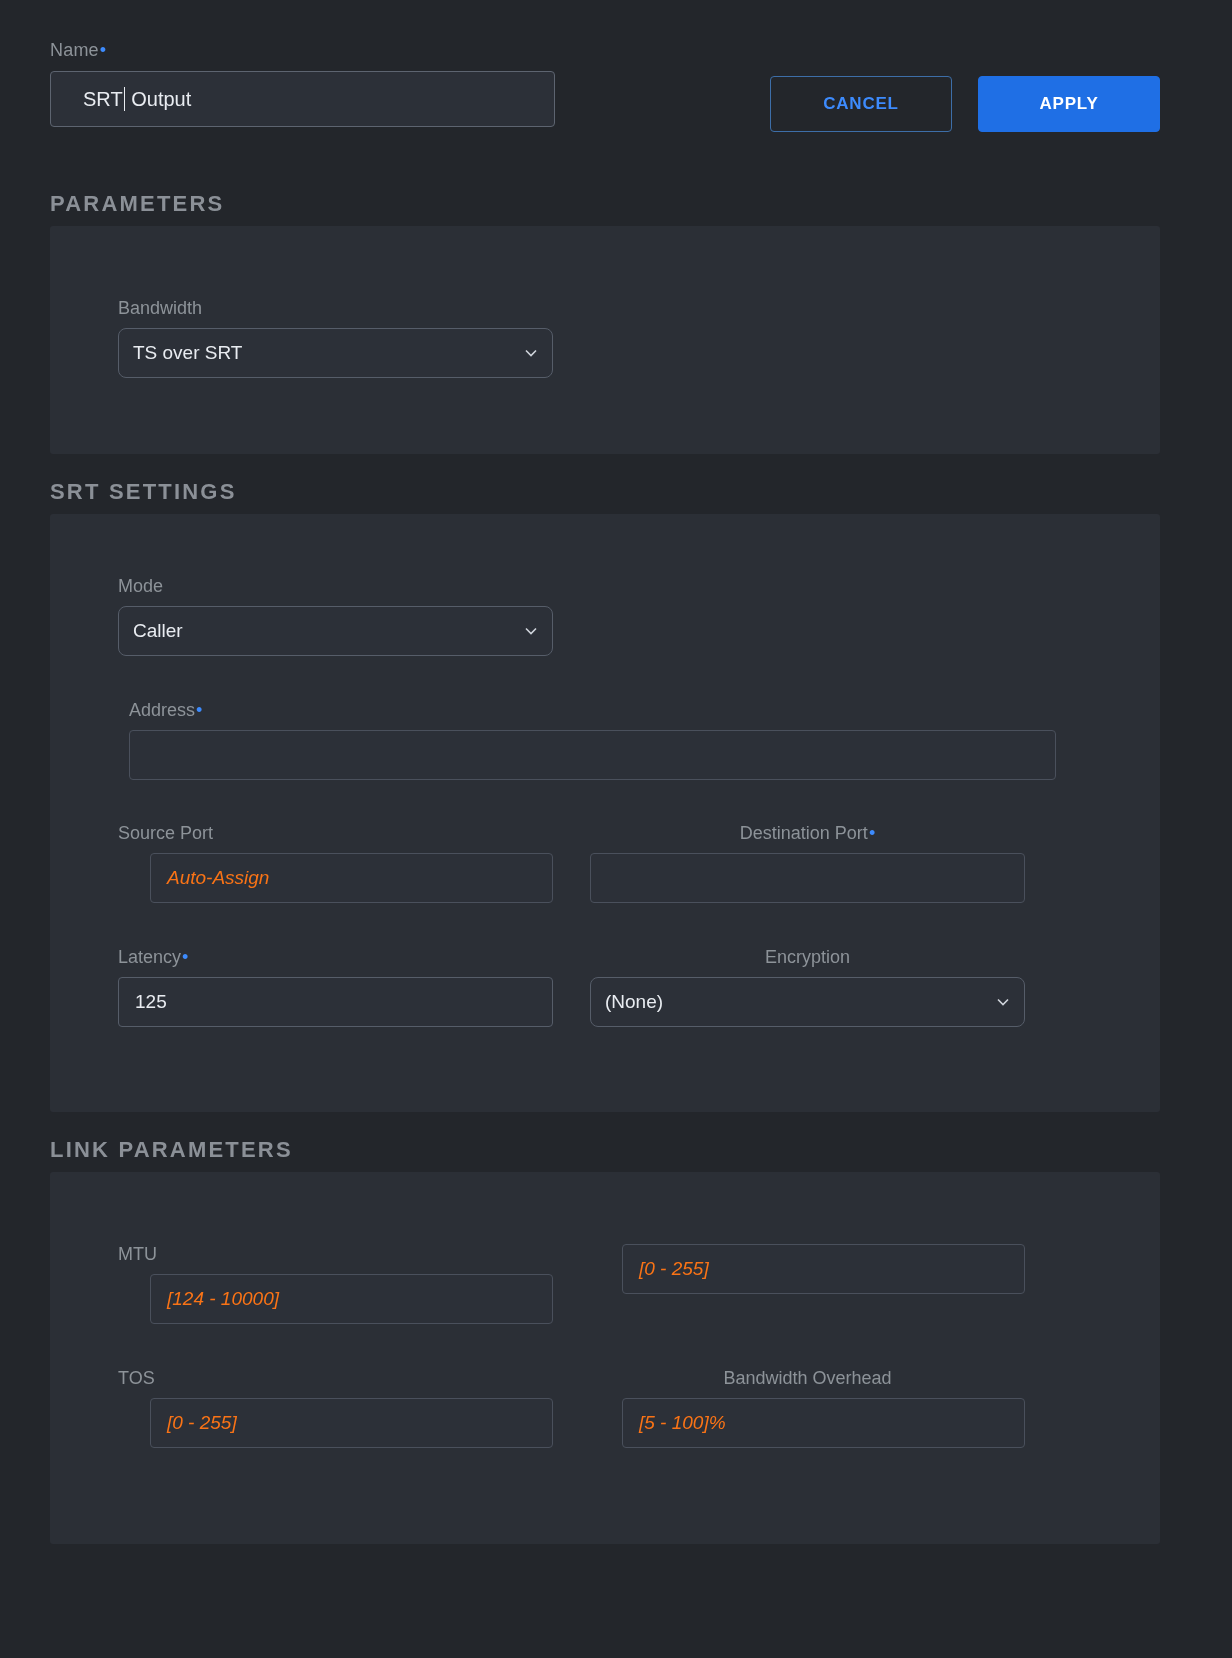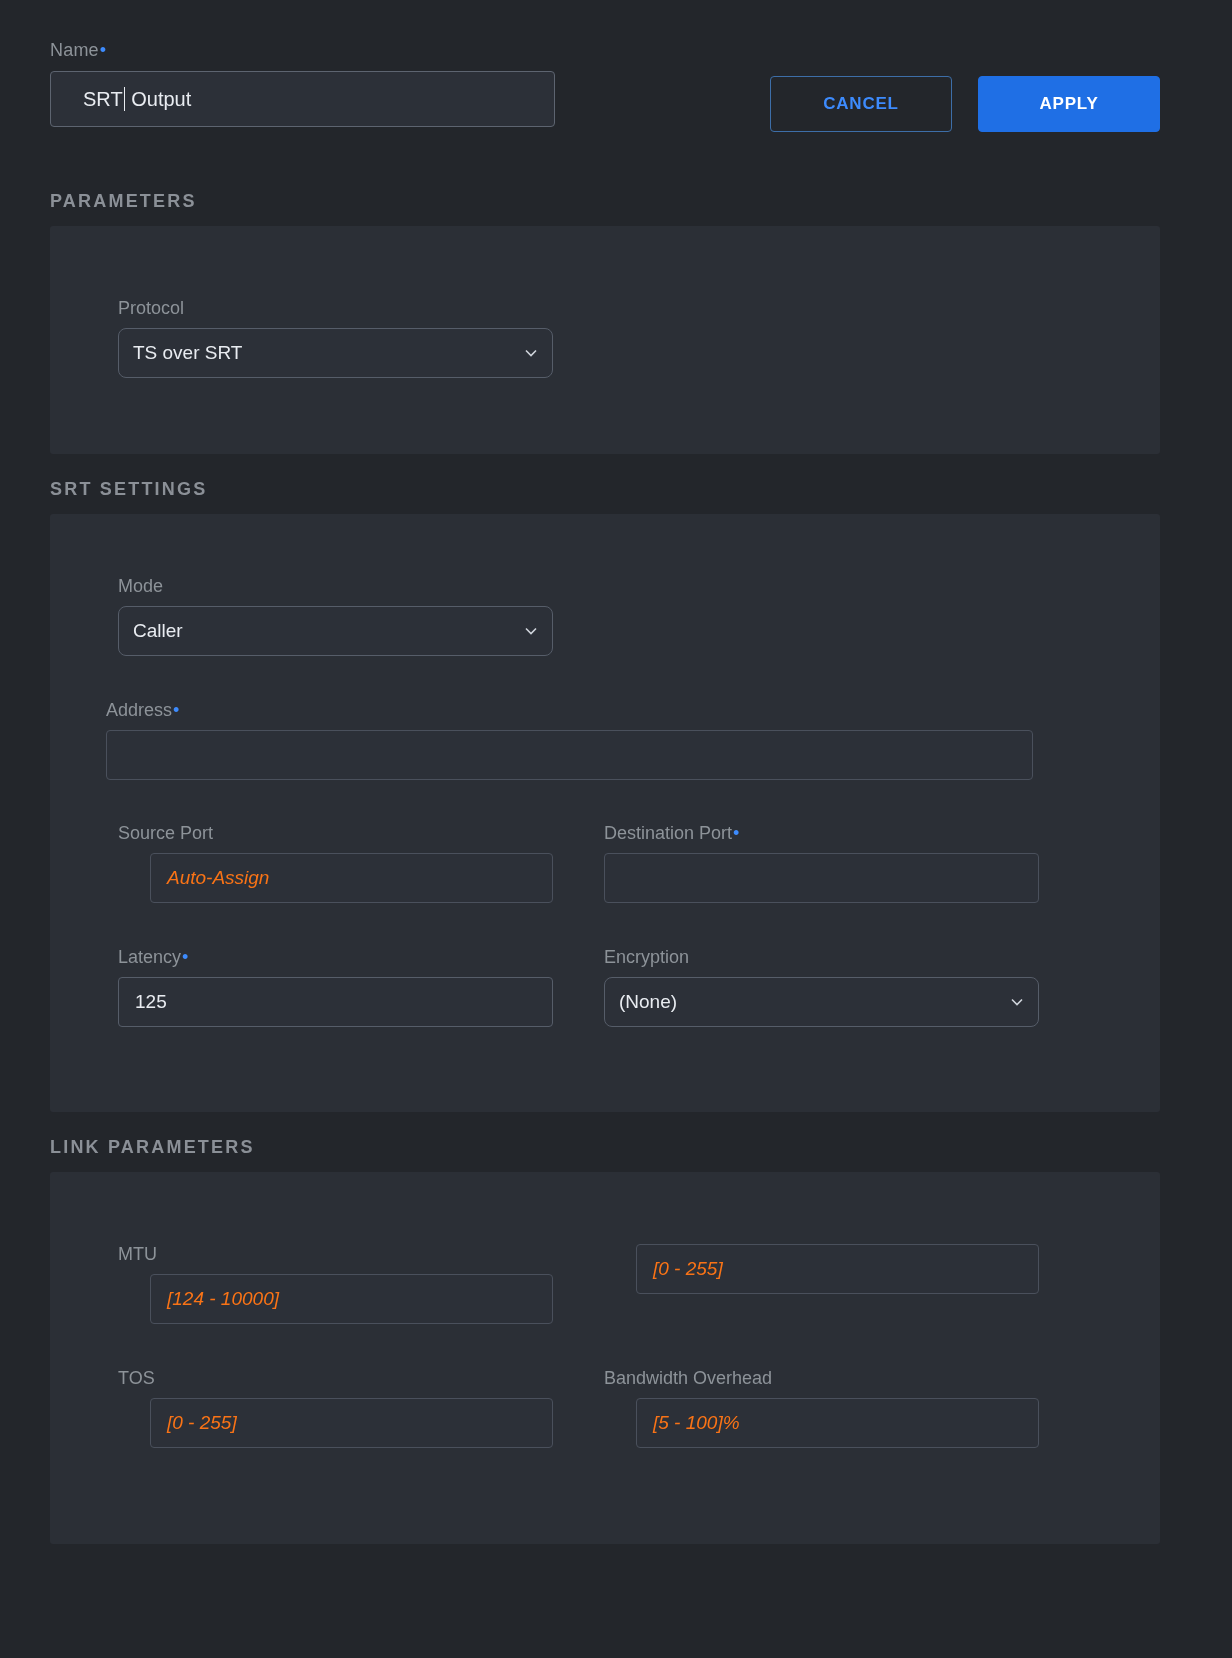--- a/index.html
+++ b/index.html
@@ -98,36 +98,36 @@
   }
   .btn-apply {
     background: #1f6fe5;
     border: 1px solid #1f6fe5;
     color: #ffffff;
   }
 
   
   .section-title {
     color: #8b9097;
-    font-size: 18px;
+    font-size: 22px;
     letter-spacing: 2.2px;
     font-weight: bold;
   }
   .panel {
     background: #2b2f36;
     border-radius: 3px;
     position: absolute;
     left: 50px;
     width: 1110px;
   }
   .grid2 {
     position: relative;
   }
   .col-left { position: absolute; left: 68px; width: 435px; }
-  .col-right { position: absolute; left: 554px; width: 435px; }
+  .col-right { position: absolute; left: 540px; width: 435px; text-align: center; }
 
   .select-box {
     height: 50px;
     background: #2c3038;
     border: 1px solid #565d69;
     border-radius: 8px;
     display: flex;
     align-items: center;
     padding: 0 14px;
     color: #e9ecf1;
@@ -182,21 +182,21 @@
     <div class="btn-group">
       <div class="btn btn-cancel">CANCEL</div>
       <div class="btn btn-apply">APPLY</div>
     </div>
   </div>
 
   <div class="section-title" style="position:absolute;left:50px;top:191px;">PARAMETERS</div>
   <div class="panel" style="top:226px;height:228px;">
     <div class="grid2" style="height:228px;">
       <div class="col-left" style="top:72px;">
-        <span class="lbl">Protocol</span>
+        <span class="lbl">Bandwidth</span>
         <div class="select-box">
           <span>TS over SRT</span>
           <svg class="chev" viewBox="0 0 14 14">
               <path d="M2 4.5 L7 9.5 L12 4.5" fill="none" stroke="#cfd4db" stroke-width="1.6"></path>
             </svg>
         </div>
       </div>
     </div>
   </div>
 
@@ -207,21 +207,21 @@
       <div class="col-left" style="top:62px;">
         <span class="lbl">Mode</span>
         <div class="select-box">
           <span>Caller</span>
           <svg class="chev" viewBox="0 0 14 14">
               <path d="M2 4.5 L7 9.5 L12 4.5" fill="none" stroke="#cfd4db" stroke-width="1.6"></path>
             </svg>
         </div>
       </div>
 
-      <div style="position:absolute;left:56px;top:186px;width:927px;">
+      <div style="position:absolute;left:79px;top:186px;width:927px;">
         <span class="lbl">
           <span>Address</span><span class="req-dot">•</span>
         </span>
         <div class="input-line"></div>
       </div>
 
       <div class="col-left" style="top:309px;">
         <span class="lbl">Source Port</span>
         <div class="input-line ph">Auto-Assign</div>
       </div>

